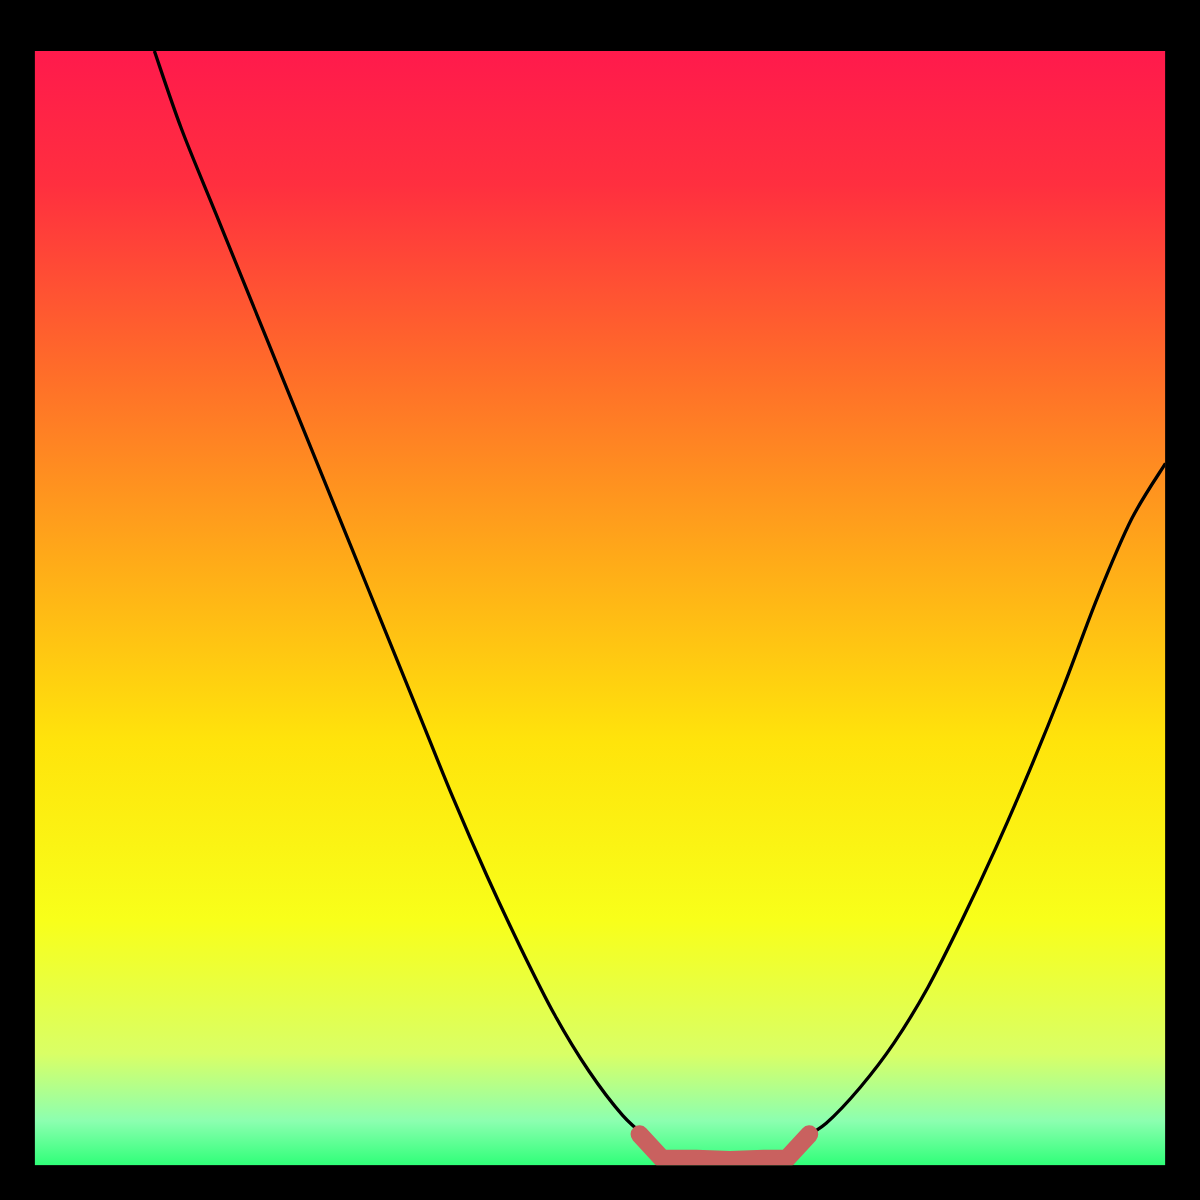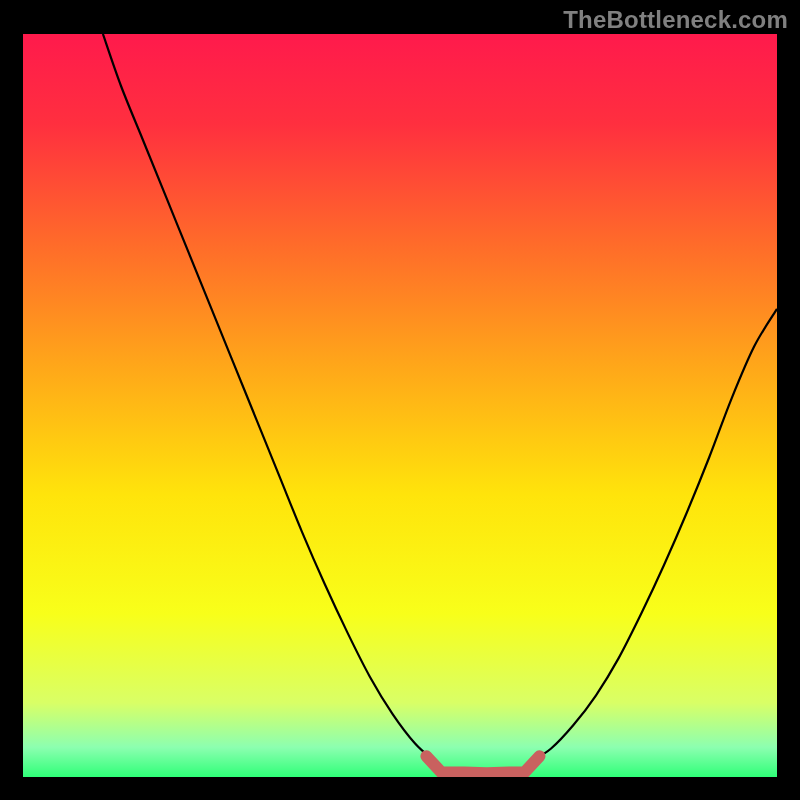--- a/index.html
+++ b/index.html
@@ -42,21 +42,20 @@
     top: 0;
     width: 754px;
     height: 743px;
   }
 </style>
 </head>
 <body>
 
 <div class="frame">
 
-  <div class="source-label">TheBottleneck.com</div>
 
   <div class="plot-area">
     <svg class="plot-svg" viewBox="0 0 754 743" preserveAspectRatio="none">
       <defs>
         <linearGradient id="bg-grad" x1="0" y1="0" x2="0" y2="1">
             <stop offset="0%" stop-color="#ff1a4c"></stop>
             <stop offset="12%" stop-color="#ff2f3f"></stop>
             <stop offset="28.000000000000004%" stop-color="#ff6a2a"></stop>
             <stop offset="45%" stop-color="#ffa819"></stop>
             <stop offset="62%" stop-color="#ffe40b"></stop>

